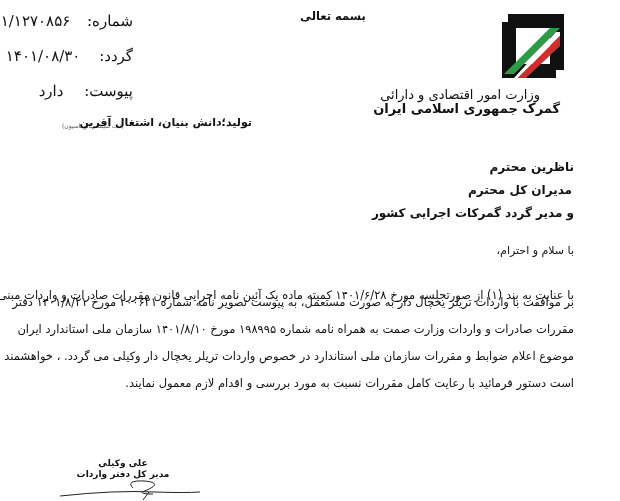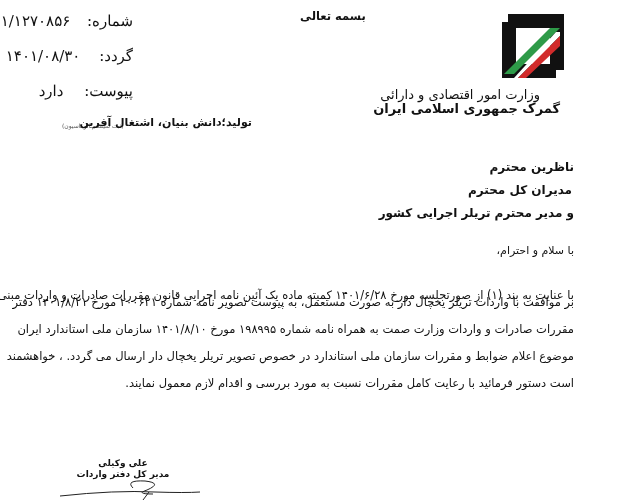--- a/index.html
+++ b/index.html
@@ -41,28 +41,28 @@
     <polygon points="66,28 66,38 32,70 24,70" fill="#d22b2b"></polygon>
   </svg>
 </div>
 <div class="abs rtl org" style="right:80px; top:87px; font-weight:normal;">وزارت امور اقتصادی و دارائی</div>
 <div class="abs rtl org" style="right:60px; top:101px;">گمرک جمهوری اسلامی ایران</div>
 
 <div class="abs rtl" style="right:368px; top:116px; font-size:11px; font-weight:bold; white-space:nowrap;">تولید؛دانش بنیان، اشتغال آفرین</div>
 
 <div class="abs rtl bold" style="right:46px; top:160px; font-size:12px; white-space:nowrap;">ناظرین محترم</div>
 <div class="abs rtl bold" style="right:48px; top:183px; font-size:12px; white-space:nowrap;">مدیران کل محترم</div>
-<div class="abs rtl bold" style="right:46px; top:206px; font-size:12px; white-space:nowrap;">و مدیر محترم تریلر اجرایی کشور</div>
+<div class="abs rtl bold" style="right:46px; top:206px; font-size:12px; white-space:nowrap;">و مدیر گردد گمرکات اجرایی کشور</div>
 
 <div class="abs rtl" style="right:46px; top:244px; font-size:11px; white-space:nowrap;">با سلام و احترام،</div>
 
 <div class="abs rtl body-line" style="top:268px;margin-top:20px;">با عنایت به بند (۱) از صورتجلسه مورخ ۱۴۰۱/۶/۲۸ کمیته ماده یک آئین نامه اجرایی قانون مقررات صادرات و واردات مبنی</div>
 <div class="abs rtl body-line" style="top:295px;">بر موافقت با واردات تریلر یخچال دار به صورت مستعمل،  به پیوست تصویر نامه شماره ۲۰۰۶۲۱ مورخ ۱۴۰۱/۸/۲۱ دفتر</div>
 <div class="abs rtl body-line" style="top:322px;">مقررات صادرات و واردات وزارت صمت به همراه نامه شماره ۱۹۸۹۹۵ مورخ ۱۴۰۱/۸/۱۰ سازمان ملی استاندارد ایران</div>
-<div class="abs rtl body-line" style="top:349px;">موضوع اعلام  ضوابط و مقررات سازمان ملی استاندارد  در خصوص  تصویر تریلر یخچال دار ارسال می گردد. ، خواهشمند</div>
+<div class="abs rtl body-line" style="top:349px;">موضوع اعلام  ضوابط و مقررات سازمان ملی استاندارد  در خصوص  واردات تریلر یخچال دار وکیلی می گردد. ، خواهشمند</div>
 <div class="abs rtl" style="right:46px; top:376px; font-size:11.5px; white-space:nowrap;">است دستور فرمائید با رعایت کامل مقررات نسبت به مورد بررسی و اقدام لازم معمول نمایند.</div>
 
 <div class="abs rtl sig" style="left:88px; top:458px; width:70px;">علی وکیلی</div>
 <div class="abs rtl sig" style="left:76px; top:469px; width:94px;text-align:center;">مدیر کل دفتر واردات</div>
 <div class="abs" style="left:55px; top:478px;">
   <svg width="150" height="22" viewBox="0 0 150 22">
     <path d="M5 18 Q60 12 100 14 Q130 15 145 14" stroke="#222" stroke-width="1" fill="none"></path>
     <path d="M78 10 Q70 2 90 3 Q108 5 92 12 Q80 16 98 16" stroke="#222" stroke-width="1" fill="none"></path>
     <path d="M94 14 L88 22" stroke="#222" stroke-width="1" fill="none"></path>
   </svg>

